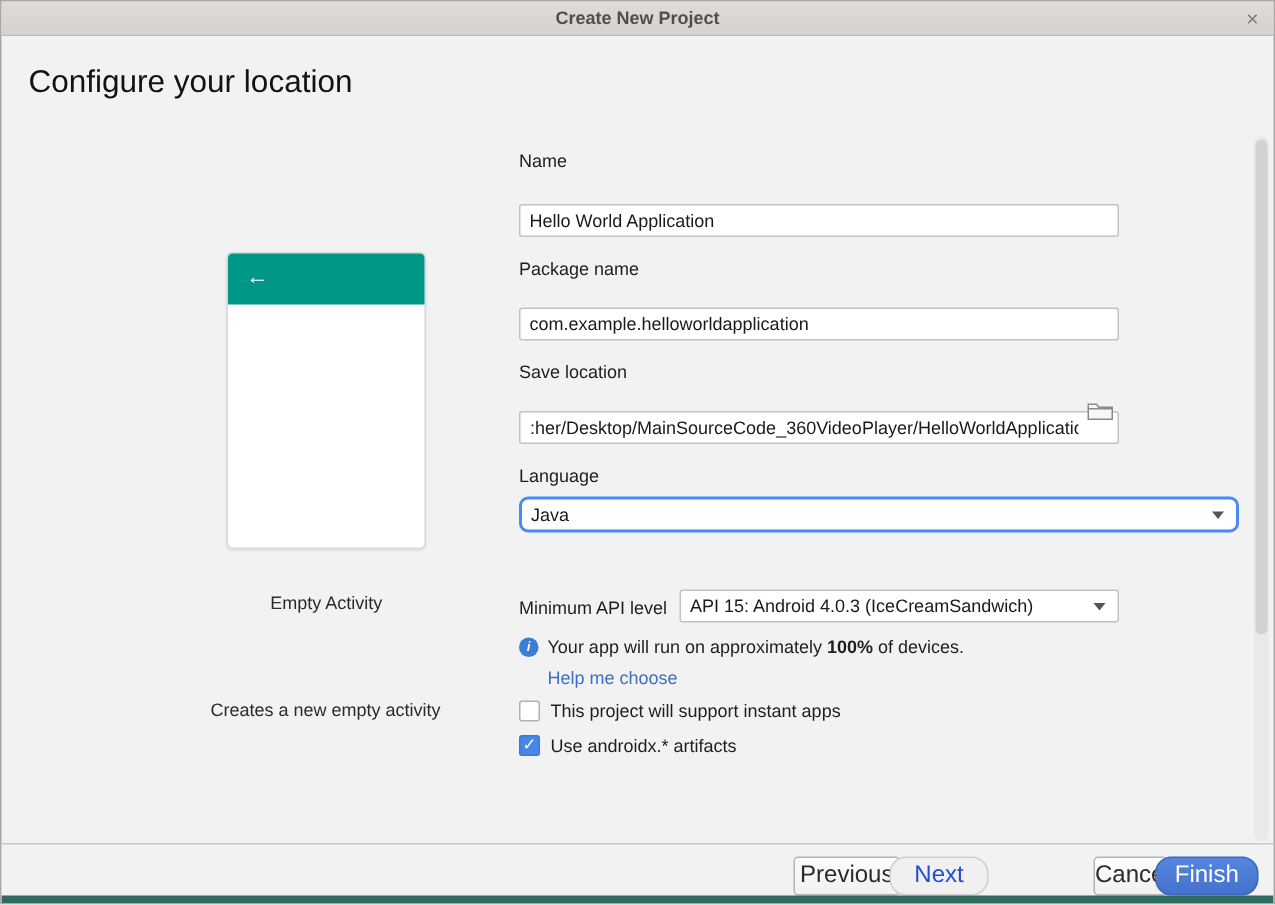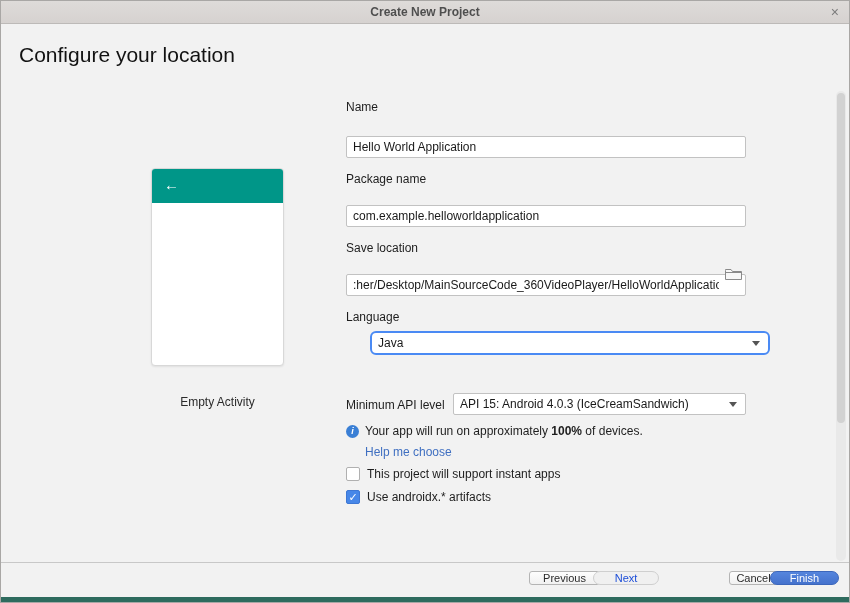--- a/index.html
+++ b/index.html
@@ -75,22 +75,22 @@
   }
   #lbl-language { left: 345px; top: 309px; }
 
   .combo {
     position: absolute; background: #ffffff; border: 1px solid #c2c2c2;
     border-radius: 2px; font-size: 12px; color: #1a1a1a;
     padding: 3px 20px 3px 6px; height: 22px; cursor: pointer; overflow: hidden;
     white-space: nowrap;
   }
   #combo-language {
-    left: 345px; top: 330px; width: 400px; height: 24px;
-    border: 2px solid #4a8af4; border-radius: 6px; padding-top: 3px; margin-left: 24px;
+    left: 345px; top: 330px; width: 480px; height: 24px;
+    border: 2px solid #4a8af4; border-radius: 6px; padding-top: 3px;
   }
   #lbl-minapi { left: 345px; top: 397px; }
   #combo-minapi { left: 452px; top: 392px; width: 293px; }
 
   .combo-arrow {
     position: absolute; right: 8px; top: 50%; margin-top: -2px;
     width: 0; height: 0;
     border-left: 4px solid transparent; border-right: 4px solid transparent;
     border-top: 5px solid #555555;
   }
@@ -134,21 +134,21 @@
     position: absolute; top: 2px; left: 1px; width: 8px; height: 330px;
     background: #d2d2d2; border-radius: 4px;
   }
 
   
   .footer {
     position: absolute; left: 0; right: 0; top: 561px; height: 37px;
     background: #f2f2f2; border-top: 1px solid #c8c8c8;
   }
   .btn {
-    position: absolute; top: 8px; height: 14px; font-size: 11px;
+    position: absolute; top: 8px; height: 26px; font-size: 16px;
     font-family: "Liberation Sans", "DejaVu Sans", sans-serif;
     background: linear-gradient(#fdfdfd, #f1f1f1);
     border: 1px solid #b4b4b4; border-radius: 3px; color: #2b2b2b; cursor: pointer;
   }
   #btn-previous { left: 528px; width: 71px; }
   #btn-next { left: 592px; width: 66px; background: #f0f0f0; color: #1d4ed8; border-color: #cfcfcf; cursor: default; border-radius: 11px; }
   #btn-cancel { left: 728px; width: 49px; }
   #btn-finish {
     left: 769px; width: 69px; background: linear-gradient(#5585dd, #4472cd);
     border-color: #3b66bb; color: #ffffff; border-radius: 11px;
@@ -171,20 +171,21 @@
   </div>
 
   <div class="page-title">Configure your location</div>
 
   <div class="card">
     <div class="card-header">
       <span class="back-arrow">←</span>
     </div>
   </div>
   <div class="tpl-name">Empty Activity</div>
+  <div class="tpl-desc">Creates a new empty activity</div>
 
   <div class="f-label" id="lbl-name">Name</div>
   <input class="f-input" id="inp-name" type="text" value="Hello World Application" style="">
 
   <div class="f-label" id="lbl-package">Package name</div>
   <input class="f-input" id="inp-package" type="text" value="com.example.helloworldapplication" style="">
 
   <div class="f-label" id="lbl-save">Save location</div>
   <input class="f-input" id="inp-save" type="text" value=":her/Desktop/MainSourceCode_360VideoPlayer/HelloWorldApplication" style="">
   <span class="folder-btn">

